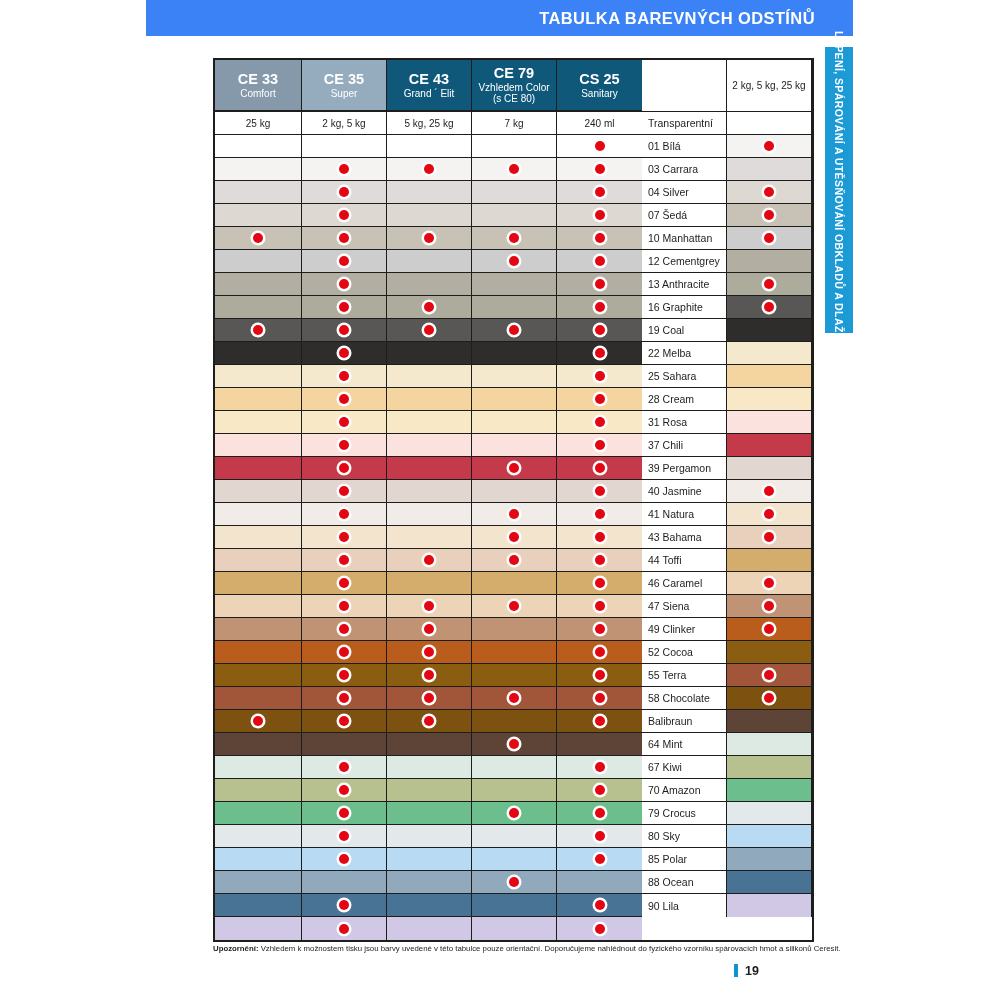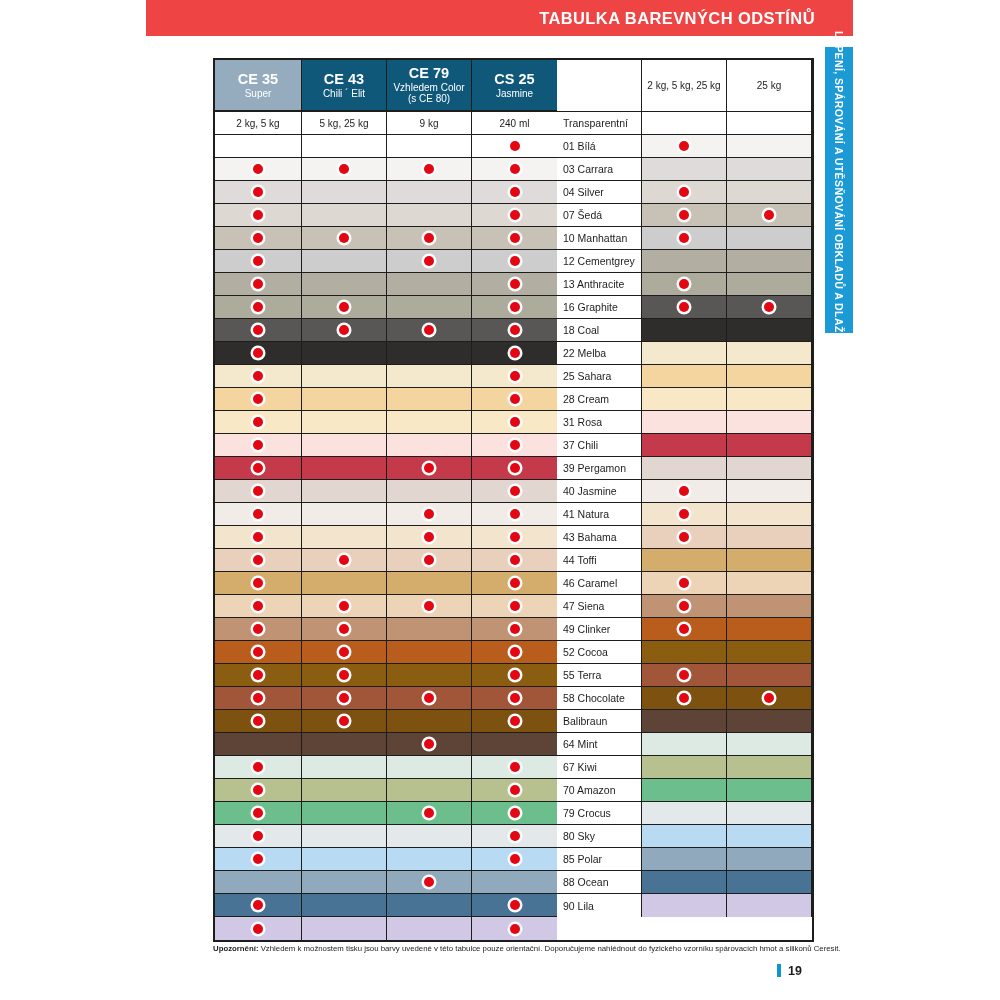--- a/index.html
+++ b/index.html
@@ -49,60 +49,64 @@
     box-shadow:0 0 0 2.5px #ffffff;flex:0 0 auto;
   }
   
   .footnote{
     position:absolute;left:213px;top:944px;width:640px;
     font-size:7.8px;white-space:nowrap;color:#1d1d1b;
   }
   .footnote b{font-weight:bold;}
   
   .pagenum{
-    position:absolute;left:777px;top:964px;display:flex;gap:7px;
+    position:absolute;left:734px;top:964px;display:flex;gap:7px;
   }
   .pagenum .bar{width:4px;height:13px;display:inline-block;}
   .pagenum .num{font-size:12.5px;font-weight:bold;}
 </style>
 </head>
 <body>
 
-<div class="banner" id="banner" style="background: #ef4444;">
+<div class="banner" id="banner" style="background: #3b82f6;">
   <span>TABULKA BAREVNÝCH ODSTÍNŮ</span>
 </div>
 
 <div class="side-tab" id="sideTab" style="background: rgb(27, 154, 214);">
   <span>LEPENÍ, SPÁROVÁNÍ A UTĚSŇOVÁNÍ OBKLADŮ A DLAŽBY</span>
 </div>
 
 <div class="ctable" id="ctable">
+    <div class="cell colhead hrow" style="background: rgb(133, 153, 171);">
+      <span class="code">CE 33</span>
+      <span class="pname">Comfort</span>
+    </div>
     <div class="cell colhead hrow" style="background: rgb(149, 172, 190);">
       <span class="code">CE 35</span>
       <span class="pname">Super</span>
     </div>
     <div class="cell colhead hrow" style="background: rgb(15, 88, 122);">
       <span class="code">CE 43</span>
-      <span class="pname">Chili ´ Elit</span>
+      <span class="pname">Grand ´ Elit</span>
     </div>
     <div class="cell colhead hrow" style="background: rgb(15, 88, 122);">
       <span class="code">CE 79</span>
       <span class="pname">Vzhledem Color</span>
       <span class="pname">(s CE 80)</span>
     </div>
     <div class="cell colhead hrow cend" style="background: rgb(15, 88, 122);">
       <span class="code">CS 25</span>
-      <span class="pname">Jasmine</span>
+      <span class="pname">Sanitary</span>
     </div>
     <div class="cell size"></div>
     <div class="cell size">2 kg, 5 kg, 25 kg</div>
     <div class="cell size">25 kg</div>
     <div class="cell size">2 kg, 5 kg</div>
     <div class="cell size">5 kg, 25 kg</div>
-    <div class="cell size">9 kg</div>
+    <div class="cell size">7 kg</div>
     <div class="cell size cend">240 ml</div>
     <div class="cell rowlabel">Transparentní</div>
     <div class="cell swatch" style="background: rgb(255, 255, 255);"></div>
     <div class="cell swatch" style="background: rgb(255, 255, 255);"></div>
     <div class="cell swatch" style="background: rgb(255, 255, 255);"></div>
     <div class="cell swatch" style="background: rgb(255, 255, 255);"></div>
     <div class="cell swatch" style="background: rgb(255, 255, 255);"></div>
     <div class="cell swatch cend" style="background: rgb(255, 255, 255);">
       <span class="dot" style="background: rgb(227, 6, 19); box-shadow: rgb(255, 255, 255) 0px 0px 0px 2.5px;"></span>
     </div>
@@ -219,21 +223,21 @@
     </div>
     <div class="cell swatch" style="background: rgb(89, 86, 86);">
       <span class="dot" style="background: rgb(227, 6, 19); box-shadow: rgb(255, 255, 255) 0px 0px 0px 2.5px;"></span>
     </div>
     <div class="cell swatch" style="background: rgb(89, 86, 86);">
       <span class="dot" style="background: rgb(227, 6, 19); box-shadow: rgb(255, 255, 255) 0px 0px 0px 2.5px;"></span>
     </div>
     <div class="cell swatch cend" style="background: rgb(89, 86, 86);">
       <span class="dot" style="background: rgb(227, 6, 19); box-shadow: rgb(255, 255, 255) 0px 0px 0px 2.5px;"></span>
     </div>
-    <div class="cell rowlabel">18 Coal</div>
+    <div class="cell rowlabel">19 Coal</div>
     <div class="cell swatch" style="background: rgb(47, 45, 44);"></div>
     <div class="cell swatch" style="background: rgb(47, 45, 44);"></div>
     <div class="cell swatch" style="background: rgb(47, 45, 44);">
       <span class="dot" style="background: rgb(227, 6, 19); box-shadow: rgb(255, 255, 255) 0px 0px 0px 2.5px;"></span>
     </div>
     <div class="cell swatch" style="background: rgb(47, 45, 44);"></div>
     <div class="cell swatch" style="background: rgb(47, 45, 44);"></div>
     <div class="cell swatch cend" style="background: rgb(47, 45, 44);">
       <span class="dot" style="background: rgb(227, 6, 19); box-shadow: rgb(255, 255, 255) 0px 0px 0px 2.5px;"></span>
     </div>

